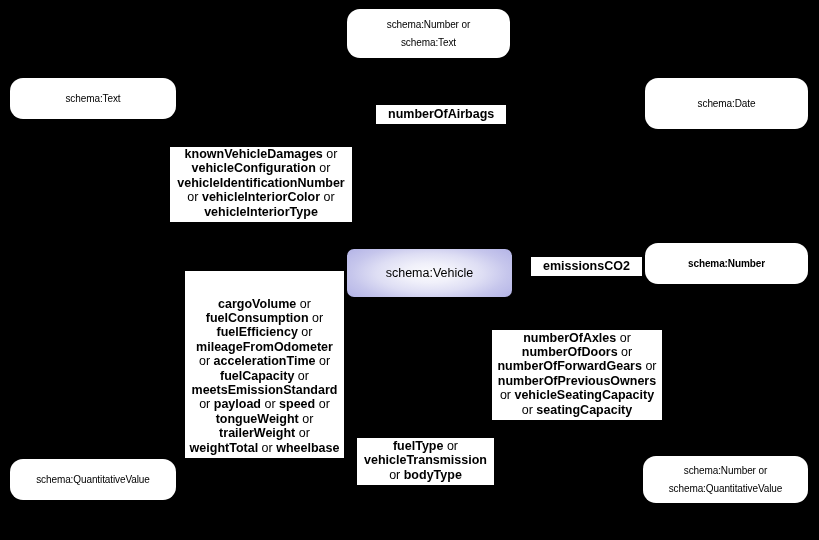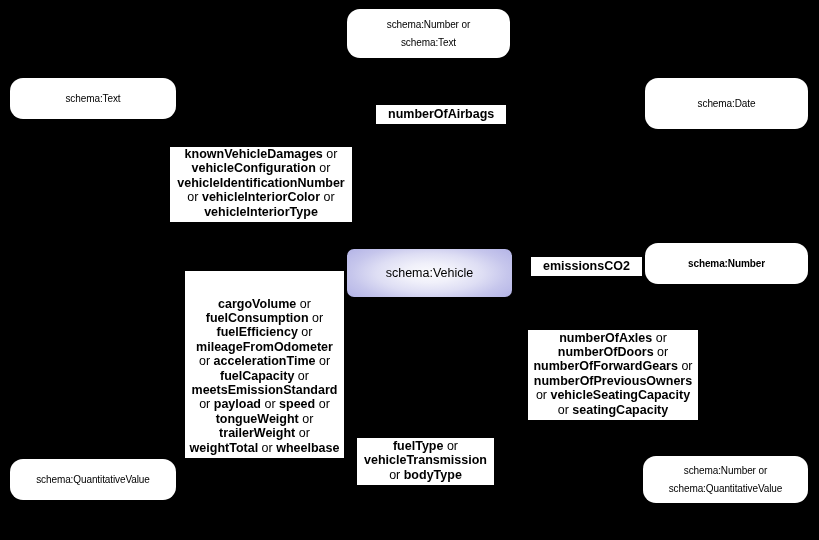--- a/index.html
+++ b/index.html
@@ -115,21 +115,21 @@
 
   <div class="prop-node" style="left:170px;top:147px;width:182px;height:75px;">
     <div class="plist"><span class="p">knownVehicleDamages</span><span class="or"> or </span><wbr><span class="p">vehicleConfiguration</span><span class="or"> or </span><wbr><span class="p">vehicleIdentificationNumber</span><span class="or"> or </span><wbr><span class="p">vehicleInteriorColor</span><span class="or"> or </span><wbr><span class="p">vehicleInteriorType</span></div>
   </div>
 
 
   <div class="prop-node" style="left:185px;top:271px;width:159px;height:187px;">
     <div class="plist"><span class="p">cargoVolume</span><span class="or"> or </span><wbr><span class="p">fuelConsumption</span><span class="or"> or </span><wbr><span class="p">fuelEfficiency</span><span class="or"> or </span><wbr><span class="p">mileageFromOdometer</span><span class="or"> or </span><wbr><span class="p">accelerationTime</span><span class="or"> or </span><wbr><span class="p">fuelCapacity</span><span class="or"> or </span><wbr><span class="p">meetsEmissionStandard</span><span class="or"> or </span><wbr><span class="p">payload</span><span class="or"> or </span><wbr><span class="p">speed</span><span class="or"> or </span><wbr><span class="p">tongueWeight</span><span class="or"> or </span><wbr><span class="p">trailerWeight</span><span class="or"> or </span><wbr><span class="p">weightTotal</span><span class="or"> or </span><wbr><span class="p">wheelbase</span></div>
   </div>
 
-  <div class="prop-node" style="left:492px;top:330px;width:170px;height:90px;margin-left:36px;">
+  <div class="prop-node" style="left:492px;top:330px;width:170px;height:90px;">
     <div class="plist"><span class="p">numberOfAxles</span><span class="or"> or </span><wbr><span class="p">numberOfDoors</span><span class="or"> or </span><wbr><span class="p">numberOfForwardGears</span><span class="or"> or </span><wbr><span class="p">numberOfPreviousOwners</span><span class="or"> or </span><wbr><span class="p">vehicleSeatingCapacity</span><span class="or"> or </span><wbr><span class="p">seatingCapacity</span></div>
   </div>
 
   <div class="prop-node" style="left:357px;top:403px;width:137px;height:47px;margin-top:35px;">
     <div class="plist"><span class="p">fuelType</span><span class="or"> or </span><wbr><span class="p">vehicleTransmission</span><span class="or"> or </span><wbr><span class="p">bodyType</span></div>
   </div>
 
 </div>
 
 </body></html>

